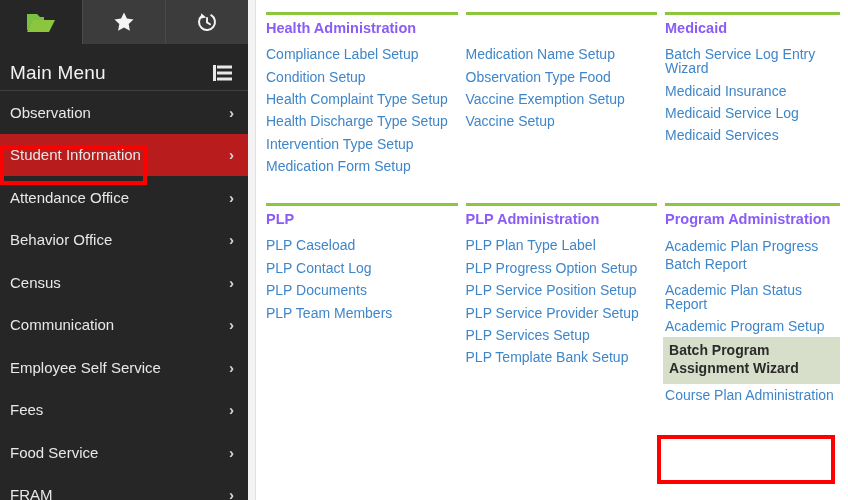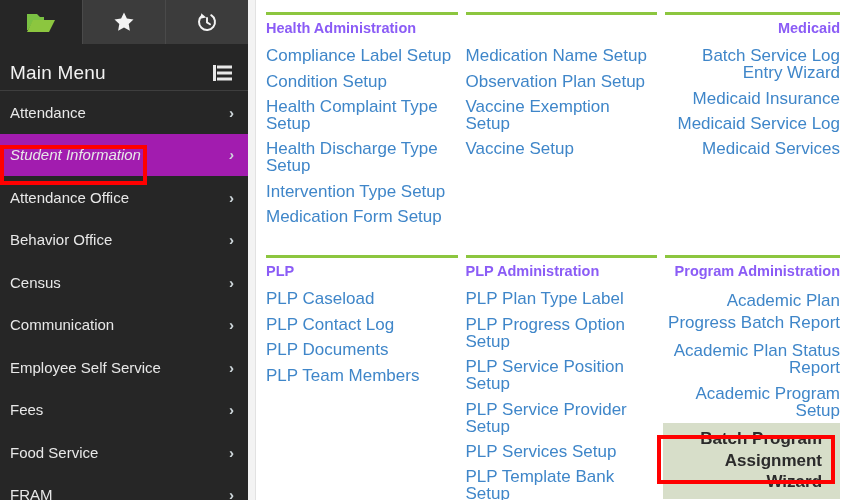--- a/index.html
+++ b/index.html
@@ -66,21 +66,21 @@
     height: 42.5px;
     display: flex;
     align-items: center;
     justify-content: space-between;
     padding: 0 14px 0 10px;
     color: #e8e8e8;
     font-size: 15px;
     cursor: pointer;
     position: relative;
   }
-  .nav-item.selected { background: #a21caf; font-style: italic; }
+  .nav-item.selected { background: #b91c1c; }
   .nav-item .chev {
     color: #cfd8dc;
     font-size: 15px;
     line-height: 1;
     font-weight: 600;
   }
   .nav-label { white-space: nowrap; }
 
   
   .redbox {
@@ -108,37 +108,37 @@
   }
   .group-row {
     display: flex;
     width: 100%;
   }
   .group {
     padding-right: 8px;
   }
   .group.g1 { width: 205px; }
   .group.g2 { width: 205px; }
-  .group.g3 { width: 188px; text-align: right; }
+  .group.g3 { width: 188px; }
 
   .group-title-wrap {
     border-top: 3px solid #8cc63f;
     padding-top: 5px;
     margin-bottom: 7px;
   }
   .group-title {
     font-size: 14.5px;
     font-weight: bold;
     color: #8b5cf6;
   }
   .links { display: block; }
   .link {
     display: block;
     color: #3f86c9;
-    font-size: 17px;
+    font-size: 14px;
     line-height: 1.0;
     padding: 4.2px 0;
     cursor: pointer;
     text-decoration: none;
   }
   .link.wrap2 { line-height: 1.28; }
   .link.highlight {
     background: #d7dec9;
     color: #2b2b2b;
     font-weight: bold;
@@ -191,21 +191,21 @@
           <rect x="1" y="2" width="3" height="16" fill="#e8e8e8"></rect>
           <rect x="5" y="2.5" width="15" height="3" fill="#e8e8e8"></rect>
           <rect x="5" y="8.5" width="15" height="3" fill="#e8e8e8"></rect>
           <rect x="5" y="14.5" width="15" height="3" fill="#e8e8e8"></rect>
         </svg>
       </span>
     </div>
 
     <div class="nav">
       <div class="nav-item">
-        <span class="nav-label">Attendance</span>
+        <span class="nav-label">Observation</span>
         <span class="chev">›</span>
       </div>
       <div class="nav-item selected">
         <span class="nav-label">Student Information</span>
         <span class="chev">›</span>
       </div>
       <div class="nav-item">
         <span class="nav-label">Attendance Office</span>
         <span class="chev">›</span>
       </div>
@@ -261,21 +261,21 @@
           <a class="link">Medication Form Setup</a>
         </div>
       </div>
 
       <div class="group g2">
         <div class="group-title-wrap">
           <div class="group-title">&nbsp;</div>
         </div>
         <div class="links">
           <a class="link">Medication Name Setup</a>
-          <a class="link">Observation Plan Setup</a>
+          <a class="link">Observation Type Food</a>
           <a class="link">Vaccine Exemption Setup</a>
           <a class="link">Vaccine Setup</a>
         </div>
       </div>
 
       <div class="group g3">
         <div class="group-title-wrap">
           <div class="group-title">Medicaid</div>
         </div>
         <div class="links">

